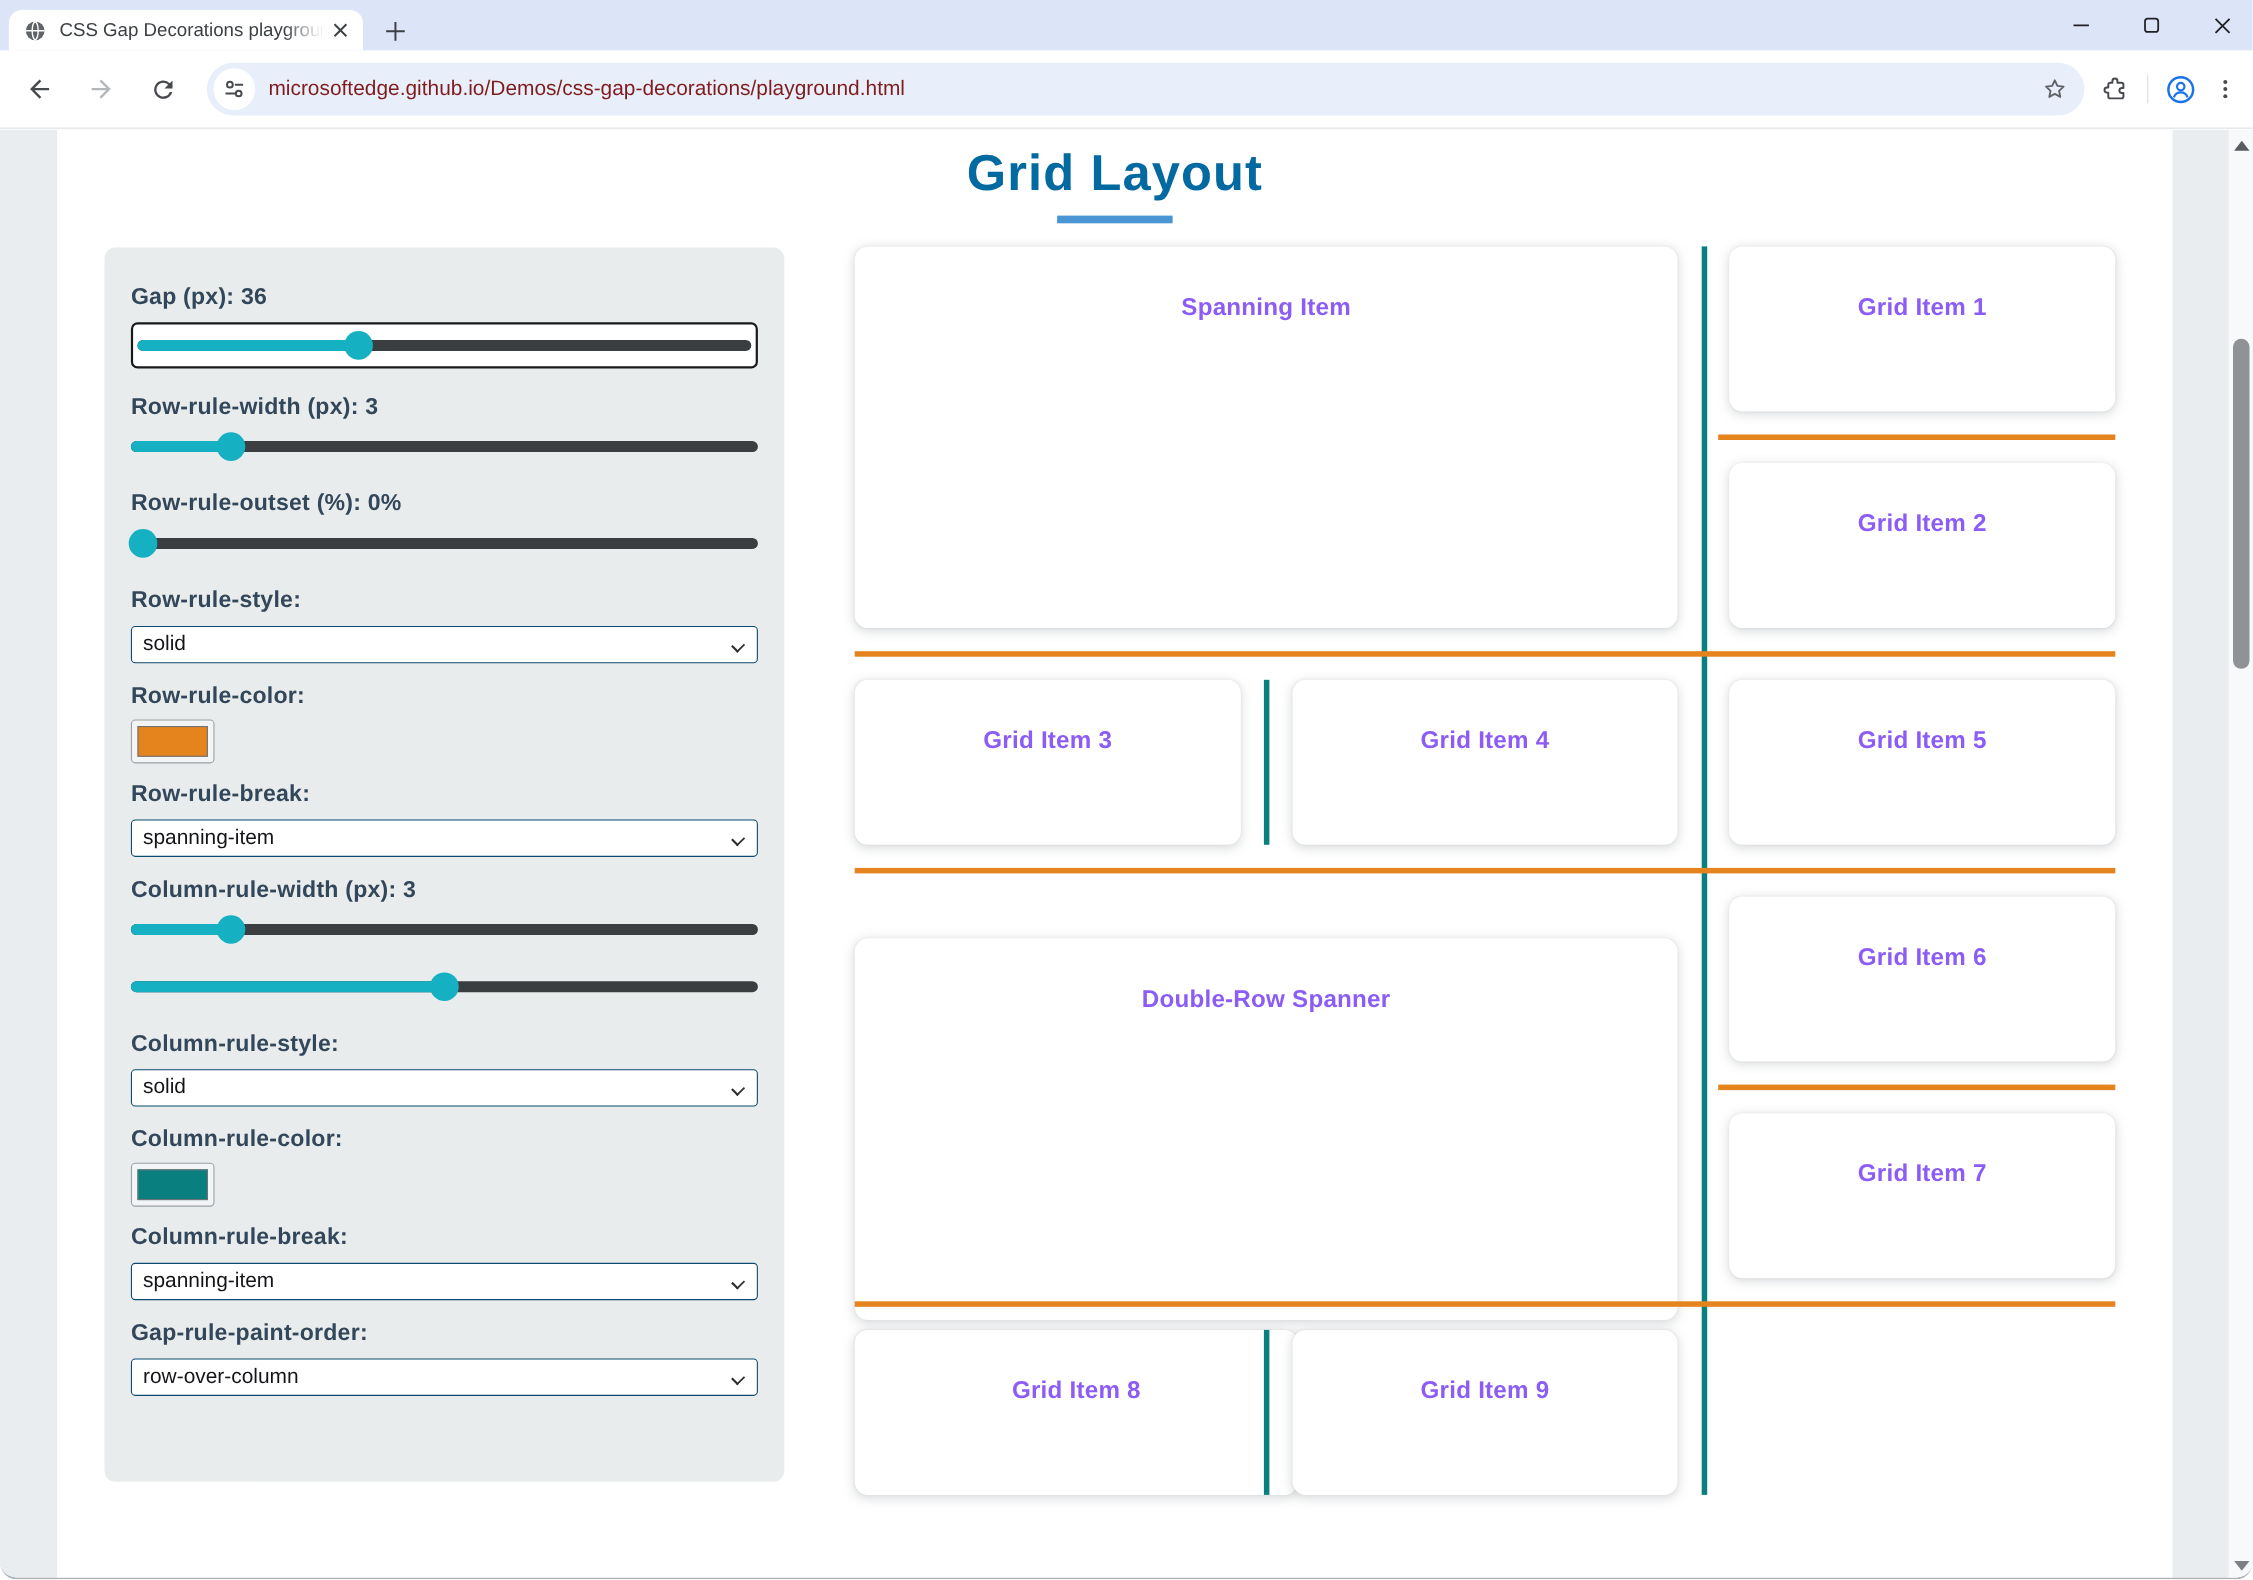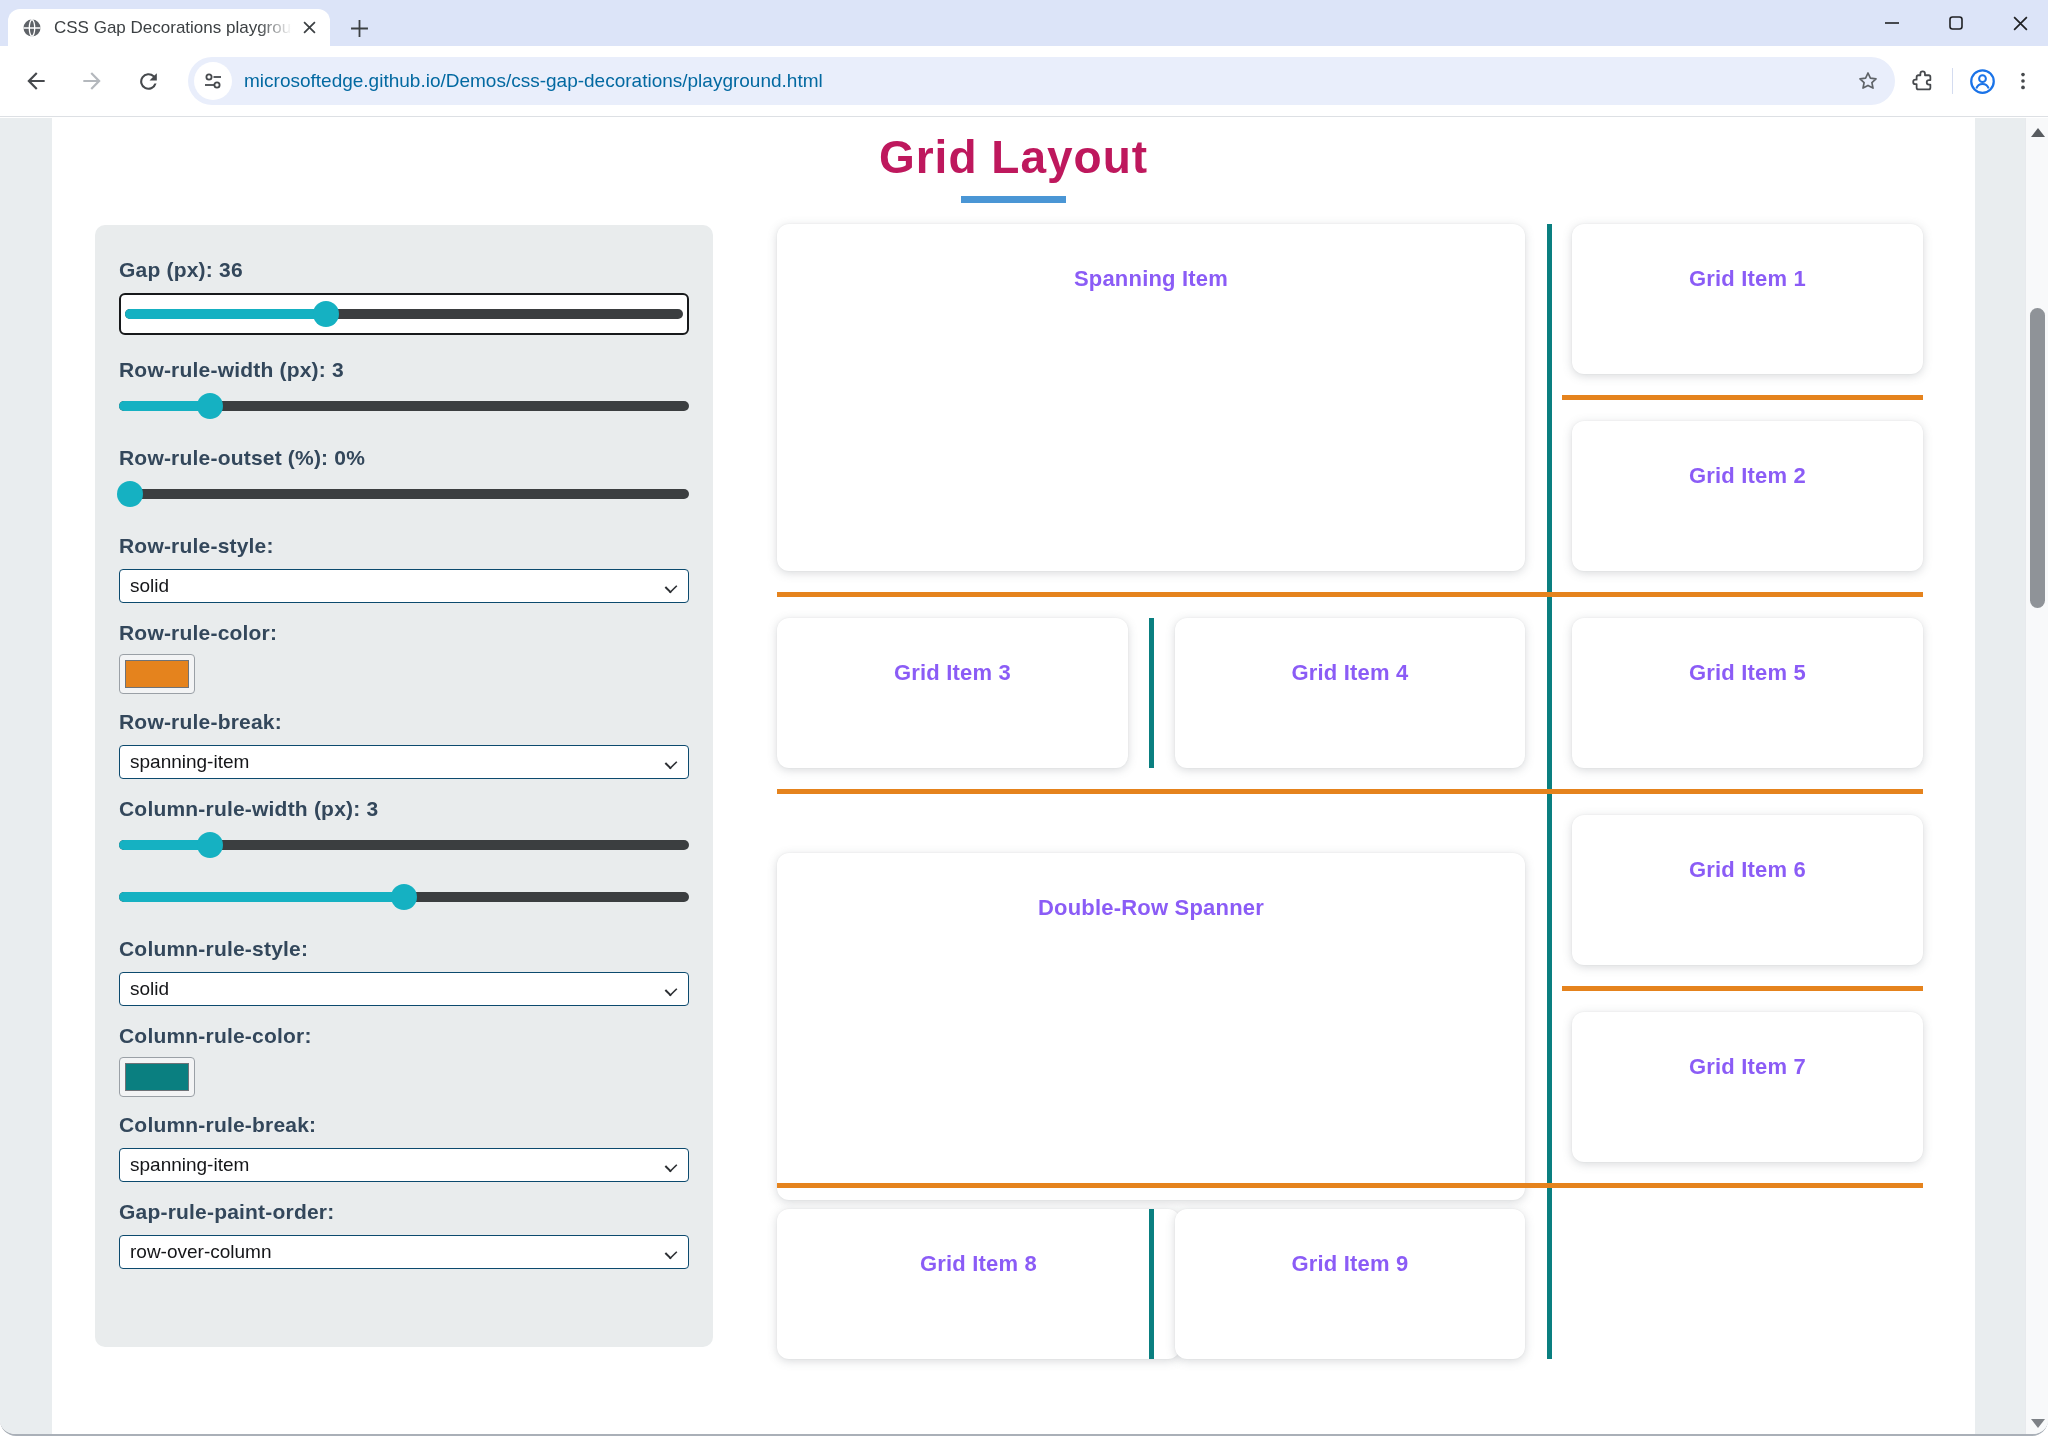--- a/index.html
+++ b/index.html
@@ -24,30 +24,30 @@
 
   
   .toolbar{position:absolute;left:0;top:46px;width:100%;height:71px;background:#fff;
            border-bottom:1px solid #dde0e4;display:flex;align-items:center;}
   .navbtn{width:44px;height:44px;display:flex;align-items:center;justify-content:center;border-radius:50%;}
   .nav-group{display:flex;align-items:center;gap:12px;margin-left:14px;}
   .omnibox{height:48px;background:#e9eefb;border-radius:24px;margin-left:18px;flex:1;
            display:flex;align-items:center;padding:0 8px 0 6px;}
   .siteinfo{width:38px;height:38px;background:#fff;border-radius:50%;display:flex;
             align-items:center;justify-content:center;margin-right:12px;}
-  .url{font-size:19px;color:#0369a1;flex:1;white-space:nowrap;overflow:hidden;}
+  .url{font-size:19px;color:#7f1d1d;flex:1;white-space:nowrap;overflow:hidden;}
   .star-btn{width:38px;height:38px;display:flex;align-items:center;justify-content:center;}
   .tb-right{display:flex;align-items:center;gap:16px;margin:0 14px 0 16px;}
   .tb-sep{width:1px;height:26px;background:#d4dcf0;}
 
   
   .page{position:absolute;left:0;top:118px;width:100%;height:1318px;background:#e9edef;}
   .content{position:absolute;left:52px;top:0;width:1923px;height:1318px;background:#fff;}
   .page-heading{position:absolute;left:0;top:12px;width:1923px;text-align:center;
-      font-size:46px;font-weight:700;color:#be185d;letter-spacing:1px;}
+      font-size:46px;font-weight:700;color:#0369a1;letter-spacing:1px;}
   .heading-underline{position:absolute;left:909px;top:78px;width:105px;height:7px;background:#4a96d5;}
 
   
   .panel{position:absolute;left:43px;top:107px;width:618px;height:1122px;background:#e9eced;
          border-radius:10px;padding:32px 24px 10px 24px;overflow:hidden;}
   .grp{display:block;}
   .grp-label{font-size:21px;font-weight:700;color:#33475b;line-height:26px;margin-bottom:10px;letter-spacing:.2px;}
   .slider{position:relative;height:26px;margin-bottom:26px;}
   .slider.inwrap{margin-bottom:0;}
   .focus-wrap{border:2px solid #17191b;border-radius:6px;background:#fff;padding:6px 4px;margin-bottom:22px;}

